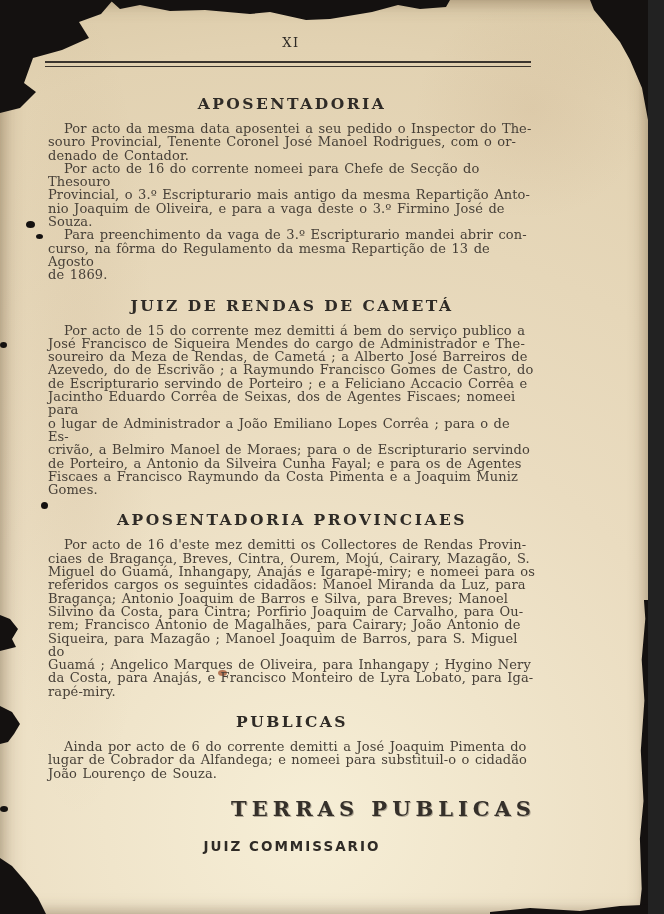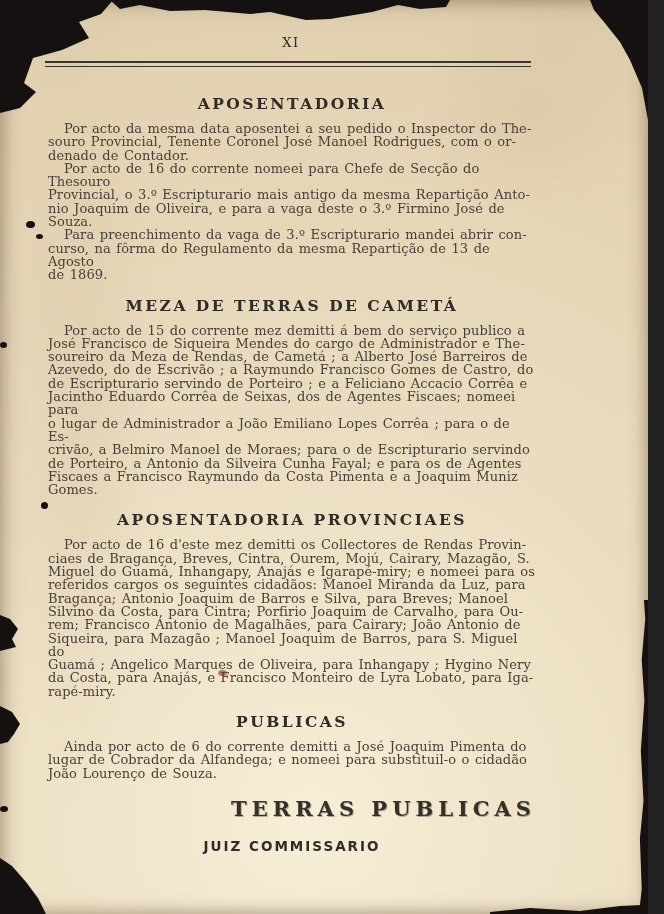--- a/index.html
+++ b/index.html
@@ -110,21 +110,21 @@
 denado de Contador.</p>
       <p>Por acto de 16 do corrente nomeei para Chefe de Secção do Thesouro
 Provincial, o 3.º Escripturario mais antigo da mesma Repartição Anto-
 nio Joaquim de Oliveira, e para a vaga deste o 3.º Firmino José de Souza.</p>
       <p>Para preenchimento da vaga de 3.º Escripturario mandei abrir con-
 curso, na fôrma do Regulamento da mesma Repartição de 13 de Agosto
 de 1869.</p>
     </section>
 
     <section>
-      <h2>MEZA DE TERRAS DE CAMETÁ</h2>
+      <h2>JUIZ DE RENDAS DE CAMETÁ</h2>
       <p>Por acto de 15 do corrente mez demitti á bem do serviço publico a
 José Francisco de Siqueira Mendes do cargo de Administrador e The-
 soureiro da Meza de Rendas, de Cametá ; a Alberto José Barreiros de
 Azevedo, do de Escrivão ; a Raymundo Francisco Gomes de Castro, do
 de Escripturario servindo de Porteiro ; e a Feliciano Accacio Corrêa e
 Jacintho Eduardo Corrêa de Seixas, dos de Agentes Fiscaes; nomeei para
 o lugar de Administrador a João Emiliano Lopes Corrêa ; para o de Es-
 crivão, a Belmiro Manoel de Moraes; para o de Escripturario servindo
 de Porteiro, a Antonio da Silveira Cunha Fayal; e para os de Agentes
 Fiscaes a Francisco Raymundo da Costa Pimenta e a Joaquim Muniz

